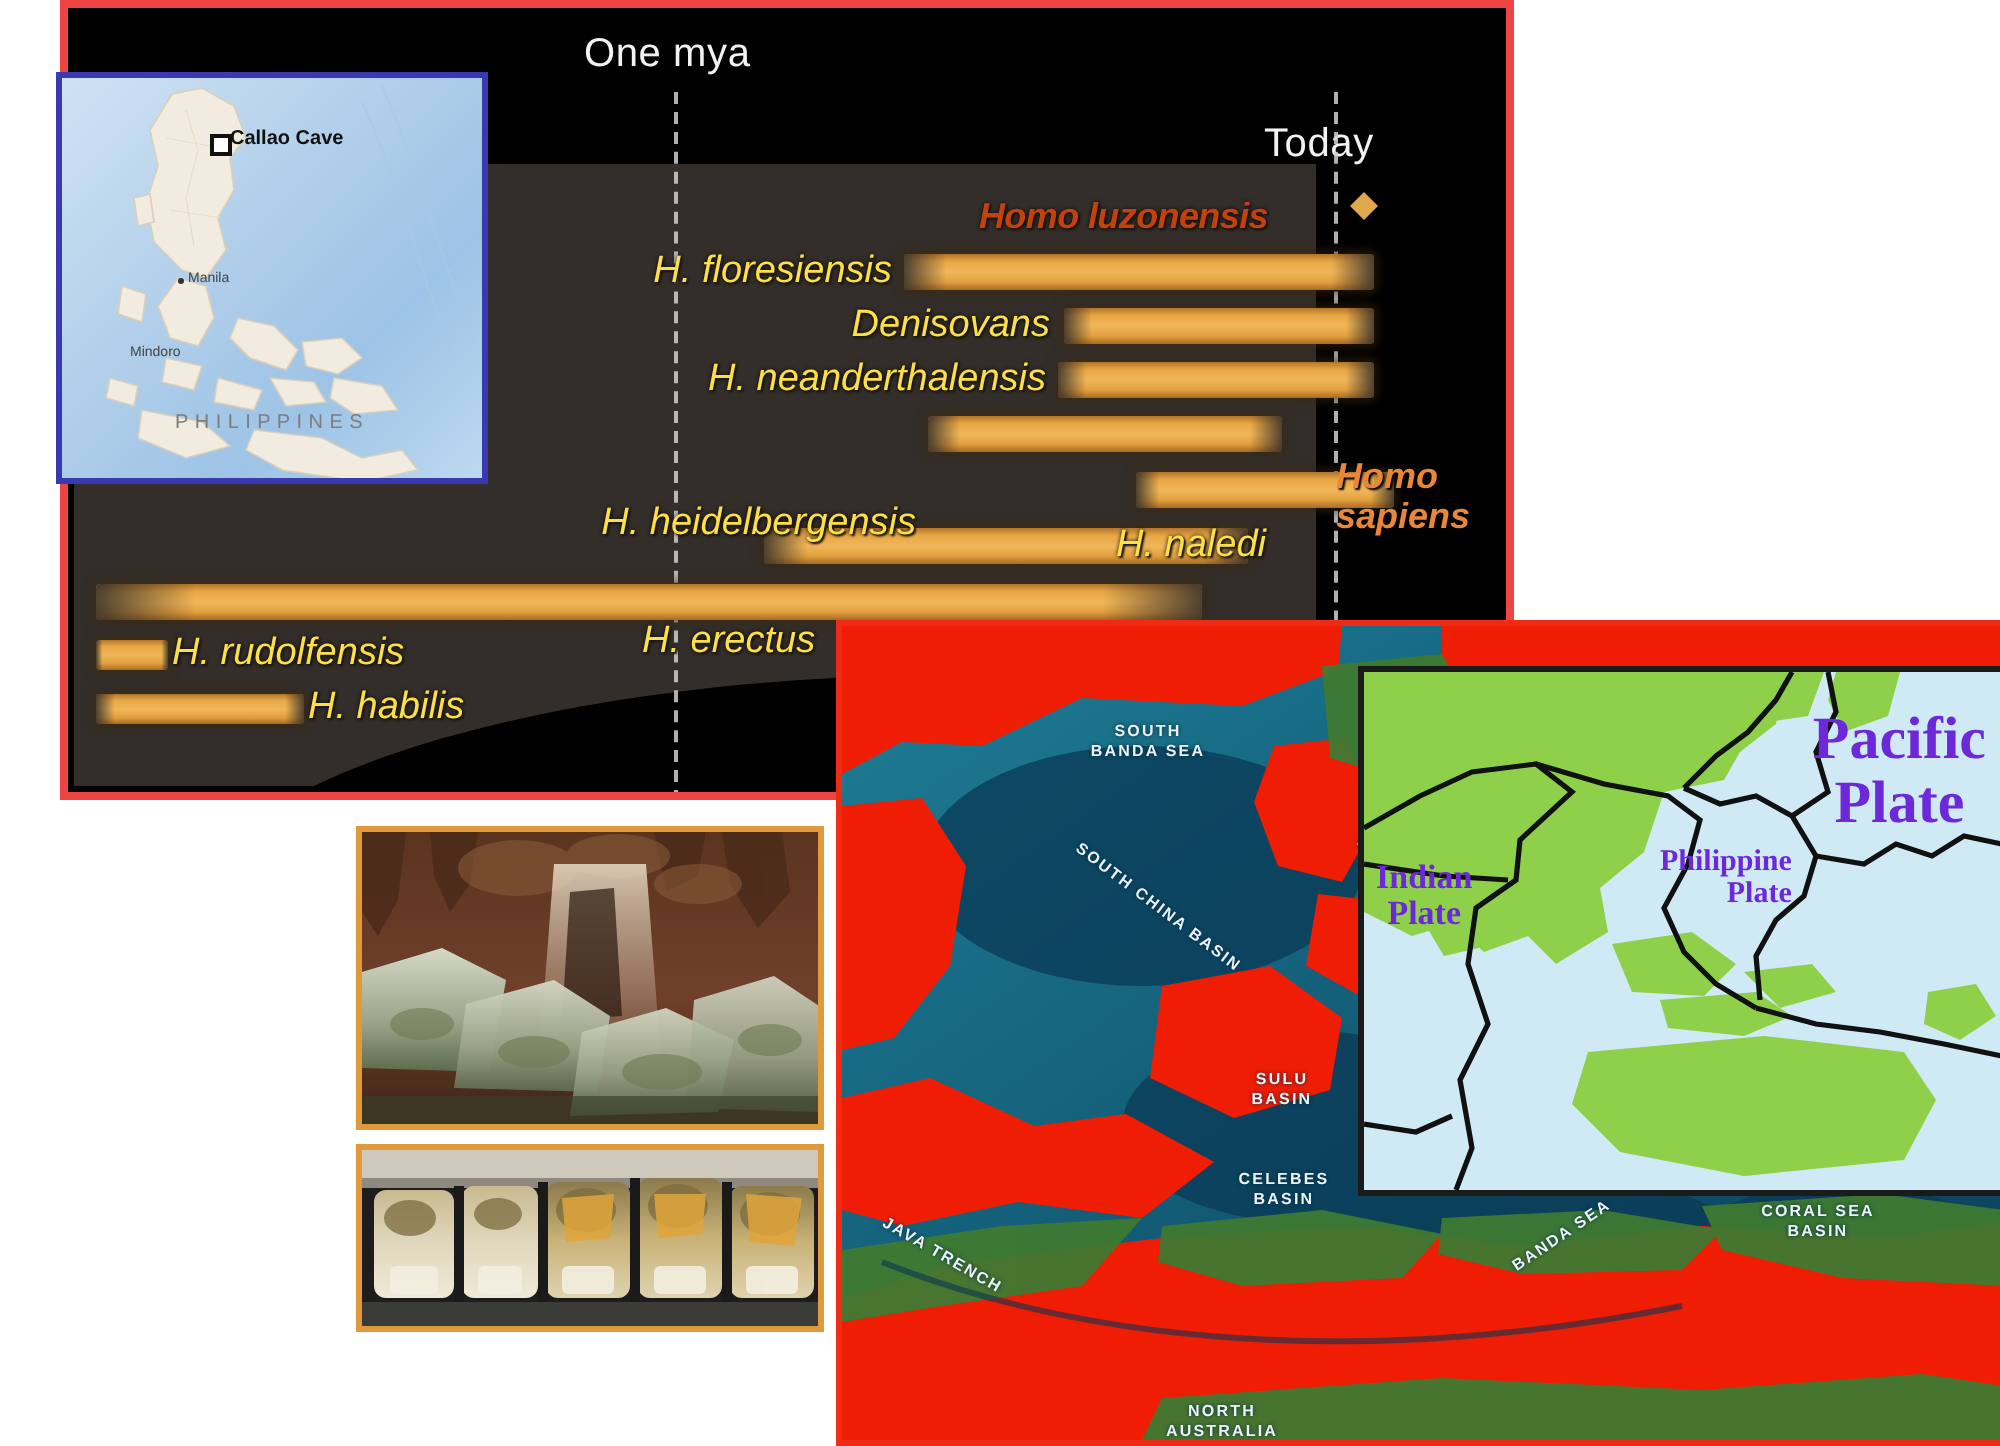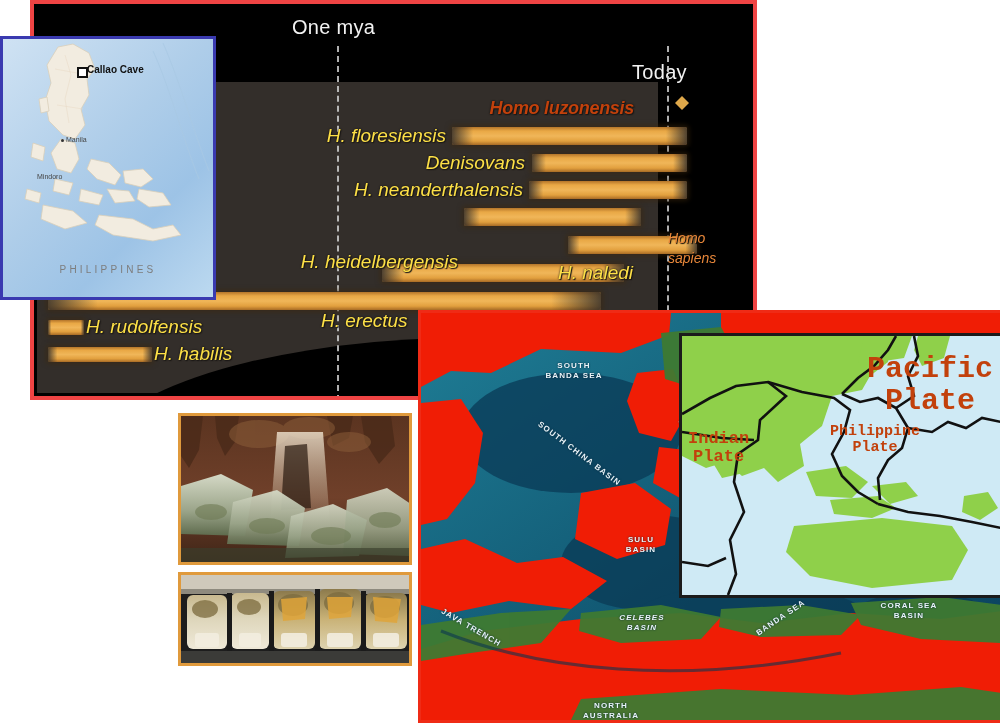--- a/index.html
+++ b/index.html
@@ -63,27 +63,27 @@
   .taxon.right-aligned{transform:translateX(-100%);}
   #lbl-luzonensis{
     font-weight:bold;color:#c2410c;font-size:18px;letter-spacing:-0.3px;
   }
   #diamond-luzonensis{
     position:absolute;left:641px;top:99px;width:0;height:0;
     color:#e9a845;font-size:17px;line-height:1;
   }
   #lbl-sapiens{
     position:absolute;left:668px;top:228px;width:84px;
-    font-weight:normal;font-style:italic;font-size:14px;line-height:20px;
+    font-weight:bold;font-style:italic;font-size:18px;line-height:20px;
     color:#e8873a;text-shadow:1px 1px 1px #000;
   }
 
   
   #ph-map{
-    position:absolute;left:0;top:36px;width:216px;height:264px;
+    position:absolute;left:28px;top:36px;width:216px;height:206px;
     border:3px solid #3a3ab0;box-sizing:border-box;
     background:#fde047;overflow:hidden;
   }
   #ph-map .sea{position:absolute;inset:0;
     background:linear-gradient(135deg,#cfe2f3 0%,#aecde9 45%,#9dc3e6 70%,#bcd9f0 100%);}
   #ph-caption{
     position:absolute;left:50%;bottom:22px;transform:translateX(-50%);
     color:#7d7d7d;font-size:10px;letter-spacing:3.2px;white-space:nowrap;
   }
   #callao-label{
@@ -117,24 +117,24 @@
   .sat-label{
     position:absolute;color:#e9f3f8;font-size:8px;font-weight:bold;
     letter-spacing:1.1px;text-align:center;line-height:10px;
     text-shadow:0 0 2px #06283a;white-space:pre-line;
   }
   #plates-inset{
     position:absolute;left:679px;top:333px;width:325px;height:265px;
     border:3px solid #1b1b1b;box-sizing:border-box;
     background:#cfeaf5;overflow:hidden;
   }
-  .plate-label{position:absolute;color:#c2410c;font-weight:bold;text-align:center;
-    line-height:1.05;white-space:pre-line;font-family:Liberation Mono, monospace;}
+  .plate-label{position:absolute;color:#6d28d9;font-weight:bold;text-align:center;
+    line-height:1.05;white-space:pre-line;font-family:Liberation Serif, serif;}
   #pl-pacific{right:8px;top:18px;font-size:30px;}
-  #pl-philippine{left:148px;top:88px;font-size:15px;}
+  #pl-philippine{left:148px;top:88px;font-size:15px;text-align:right;}
   #pl-indian{left:6px;top:94px;font-size:17px;}
   #pl-australian{left:50%;transform:translateX(-50%);bottom:10px;font-size:26px;}
 </style>
 </head>
 <body>
 
 <div id="timeline-panel">
   <div id="timeline-bg"></div>
   <div id="timeline-plot"></div>
   <div id="right-black-band"></div>
@@ -367,21 +367,21 @@
       <path d="M452,96 C470,150 472,210 456,262"></path>
     </g>
   </svg>
 
   <div class="sat-label" style="left:110px;top:48px;width:86px;">SOUTH
 BANDA SEA</div>
   <div class="sat-label" style="left:88px;top:136px;width:140px;transform:rotate(37deg);">SOUTH CHINA BASIN</div>
   <div class="sat-label" style="left:208px;top:150px;width:130px;transform:rotate(74deg);">PHILIPPINE TRENCH</div>
   <div class="sat-label" style="left:190px;top:222px;width:60px;">SULU
 BASIN</div>
-  <div class="sat-label" style="left:188px;top:300px;width:66px;font-style:italic;">CELEBES
+  <div class="sat-label" style="left:188px;top:272px;width:66px;">CELEBES
 BASIN</div>
   <div class="sat-label" style="left:-4px;top:310px;width:108px;transform:rotate(30deg);">JAVA TRENCH</div>
   <div class="sat-label" style="left:322px;top:300px;width:76px;transform:rotate(-34deg);">BANDA SEA</div>
   <div class="sat-label" style="left:150px;top:388px;width:80px;">NORTH
 AUSTRALIA
 BASIN</div>
   <div class="sat-label" style="left:448px;top:288px;width:80px;">CORAL SEA
 BASIN</div>
 </div>
 

